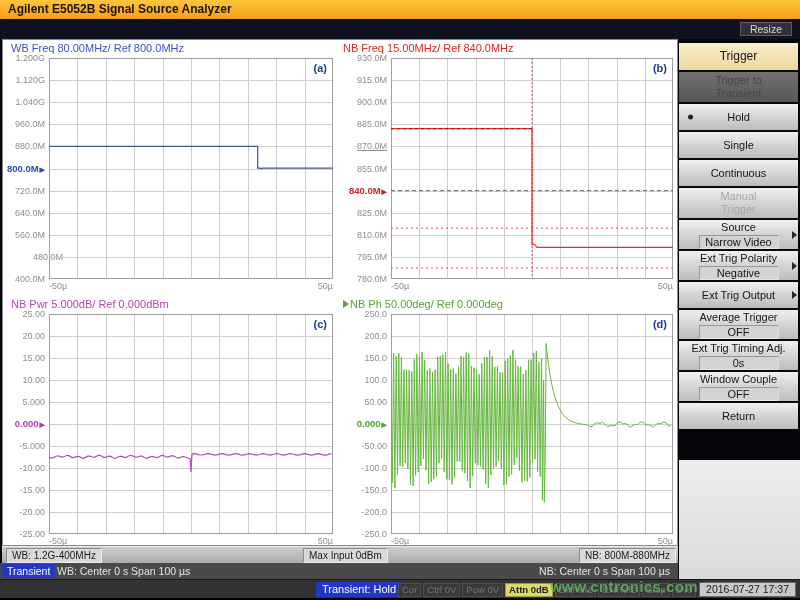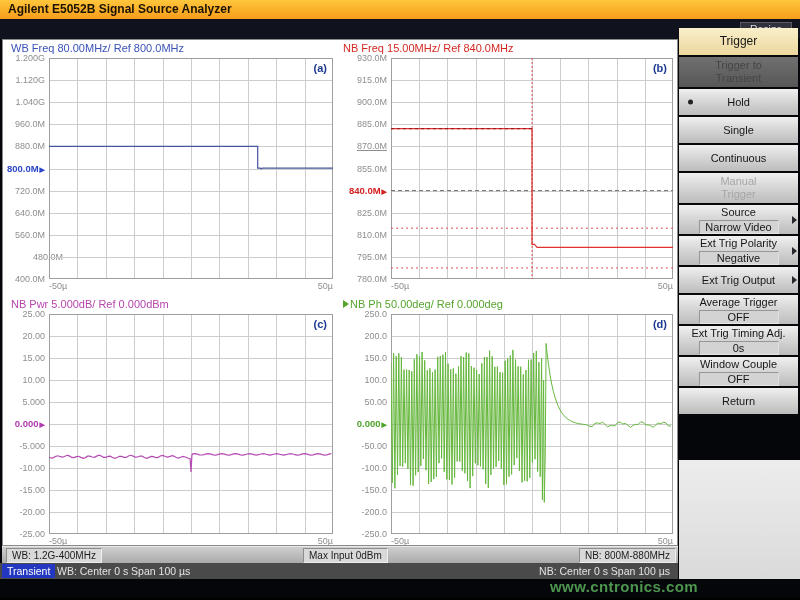--- a/index.html
+++ b/index.html
@@ -20,21 +20,21 @@
   .phdr{position:absolute;font-size:11px;white-space:nowrap;line-height:14px;}
   .phdr .act-arrow{display:inline-block;width:0;height:0;border-left:6px solid #55a52e;
     border-top:4px solid transparent;border-bottom:4px solid transparent;margin-right:1px;}
   .ytick{position:absolute;font-size:9px;color:#8e8e8e;text-align:right;height:10px;line-height:10px;}
   .ytick.ref{font-weight:bold;font-size:9.5px;}
   .ytick .tri{font-size:7px;margin-left:1px;}
   .xtick{position:absolute;font-size:9px;color:#8e8e8e;height:10px;line-height:10px;}
   .pletter{position:absolute;font-size:11px;font-weight:bold;color:#1d3a92;text-align:right;}
   svg{position:absolute;}
   
-  #sidebar{position:absolute;left:679px;top:28px;width:119px;height:376px;background:#0e0e12;}
+  #sidebar{position:absolute;left:679px;top:43px;width:119px;height:376px;background:#0e0e12;}
   .sbtn{position:relative;box-sizing:border-box;border-bottom:2px solid #08080c;
     background:linear-gradient(180deg,#f0f0f0 0%,#d7d7d7 45%,#bcbcbc 100%);
     color:#161616;font-size:11px;display:flex;flex-direction:column;align-items:center;
     justify-content:center;text-align:center;line-height:13px;cursor:default;}
   .sbtn.header{background:linear-gradient(180deg,#f9efca,#edd79e);font-size:12px;}
   .sbtn.disabled-dark{background:linear-gradient(180deg,#707070,#575757);color:#454545;}
   .sbtn.disabled-light{color:#a6a6a6;}
   .sbtn .val{display:block;background:#d3d3d3;border:1px solid #969696;
     border-bottom-color:#e6e6e6;border-right-color:#dedede;padding:0 5px;font-size:11px;
     line-height:12px;margin-top:1px;min-width:80px;box-sizing:border-box;}
@@ -311,16 +311,30 @@
     <span class="r1box" style="left:301px">Max Input 0dBm</span>
     <span class="r1box" style="right:2px">NB: 800M-880MHz</span>
   </div>
 
   <div id="row2">
     <span class="mode">Transient</span>
     <span class="wbtxt">WB: Center 0 s  Span 100 µs</span>
     <span class="nbtxt">NB: Center 0 s  Span 100 µs</span>
   </div>
 
+  <div id="row3">
+    <span class="status">Transient: Hold</span>
+    <div id="indicators">
+        <span class="ind">Cor</span>
+        <span class="ind">Ctrl 0V</span>
+        <span class="ind">Pow 0V</span>
+        <span class="ind active">Attn 0dB</span>
+        <span class="ind">ExtRef1</span>
+        <span class="ind">ExtRef2</span>
+        <span class="ind">Stop</span>
+        <span class="ind">Svc</span>
+      </div>
+    <span id="datebox">2016-07-27 17:37</span>
+  </div>
 
   <div id="watermark">www.cntronics.com</div>
   <div id="bottomedge"></div>
 </div>
 
 </body></html>

